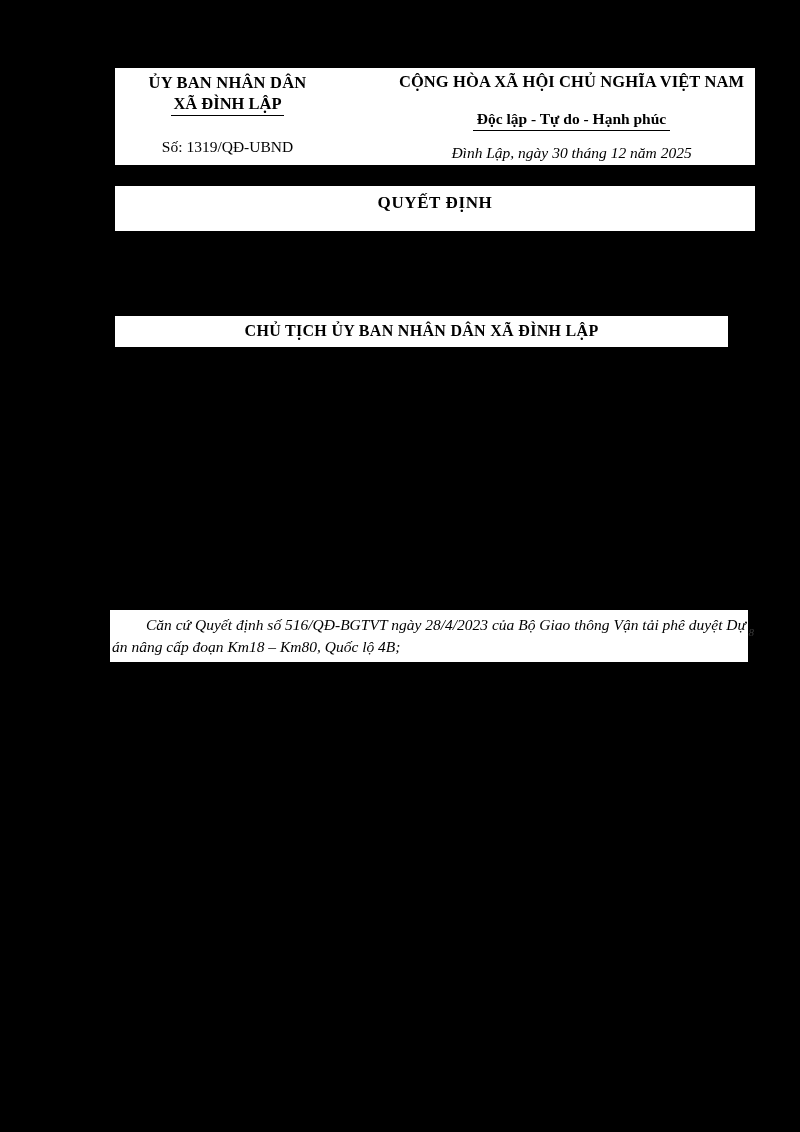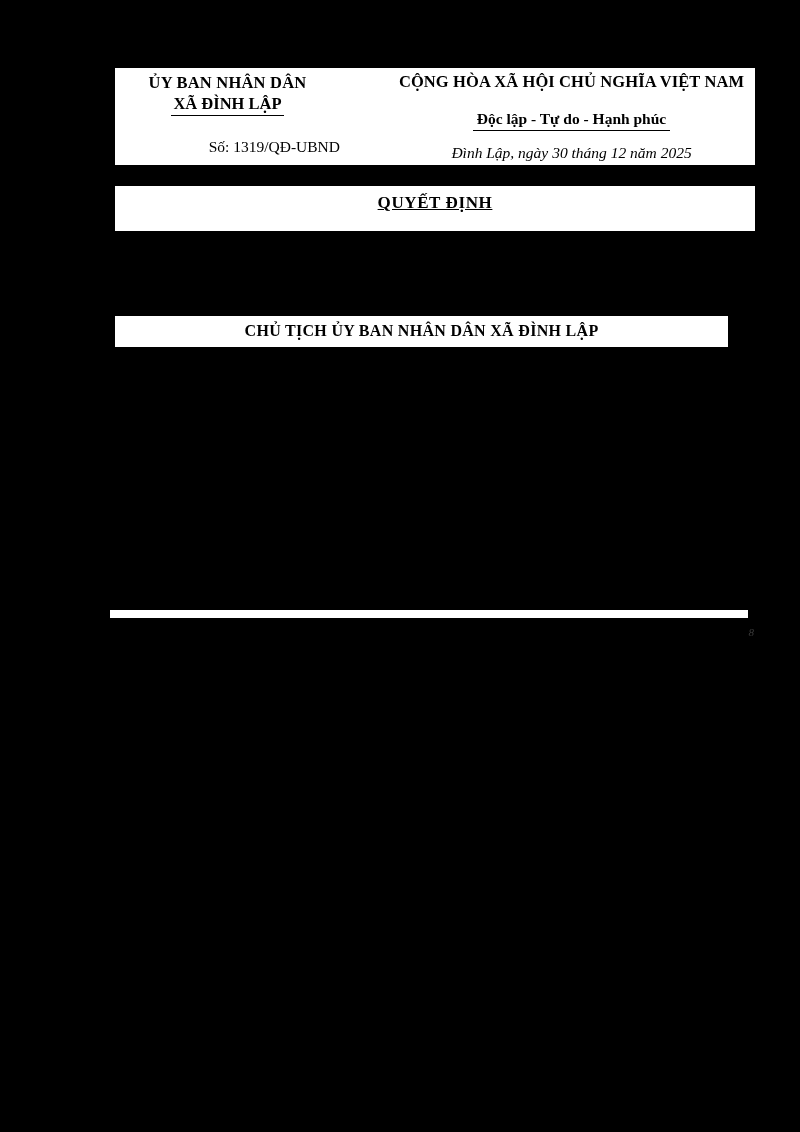--- a/index.html
+++ b/index.html
@@ -82,21 +82,21 @@
     font-weight: bold;
     line-height: 1.3;
     display: inline-block;
     border-bottom: 1.4px solid #000;
     padding: 1px 4px 1px 4px;
     margin-top: 16px;
   }
 
   .doc-number {
     font-size: 15.5px;
-    text-align: right;
+    text-align: center;
     margin-top: 21px;
     line-height: 1.3;
   }
 
   .doc-place-date {
     font-size: 15.5px;
     font-style: italic;
     text-align: center;
     margin-top: 12px;
     line-height: 1.3;
@@ -113,21 +113,20 @@
     text-align: center;
     padding-top: 6px;
     padding-bottom: 4px;
   }
 
   .doc-title {
     font-size: 17px;
     font-weight: bold;
     letter-spacing: 0.6px;
     line-height: 1.35;
-    text-decoration: underline;
   }
 
   .doc-subtitle {
     font-size: 16.5px;
     font-weight: bold;
     line-height: 1.3;
     
     height: 9px;
     overflow: hidden;
     margin-top: 3px;
@@ -209,16 +208,17 @@
   <div class="title-band">
     <div class="doc-title">QUYẾT ĐỊNH</div>
     <div class="doc-subtitle"></div>
   </div>
 
   <div class="authority-band">
     <div class="authority-line">CHỦ TỊCH ỦY BAN NHÂN DÂN XÃ ĐÌNH LẬP</div>
   </div>
 
   <div class="basis-band">
+    <div class="basis-text">Căn cứ Quyết định số 516/QĐ-BGTVT ngày 28/4/2023 của Bộ Giao thông Vận tải phê duyệt Dự án nâng cấp đoạn Km18 – Km80, Quốc lộ 4B;</div>
     <div class="page-mark">8</div>
   </div>
 
 </div>
 
 </body></html>

